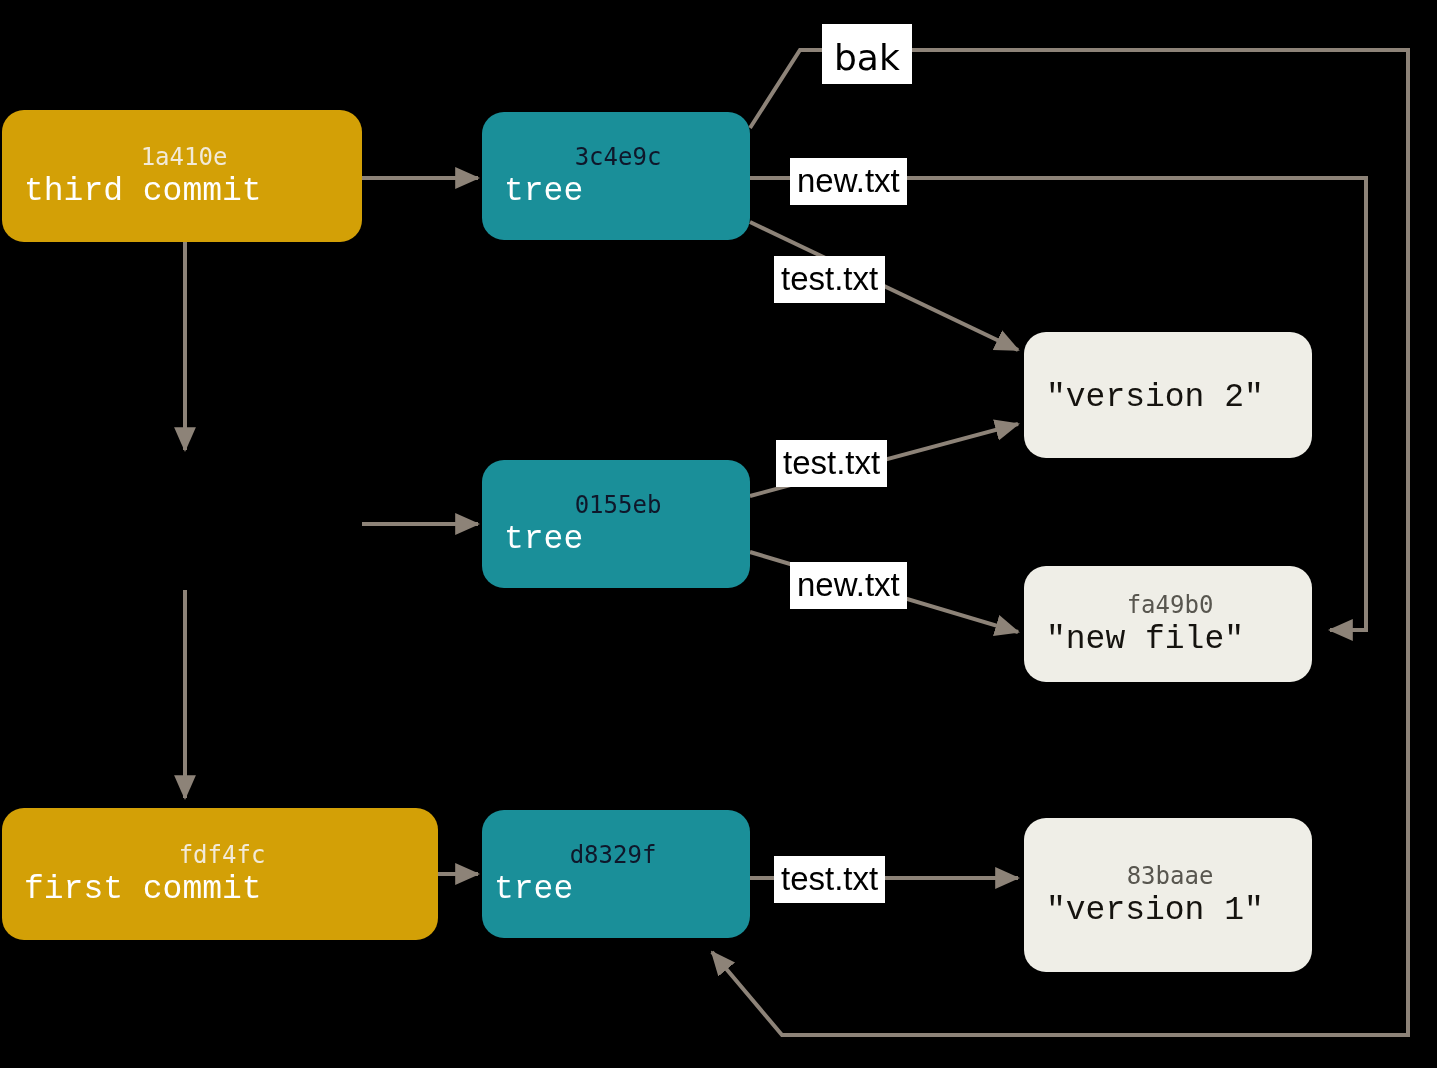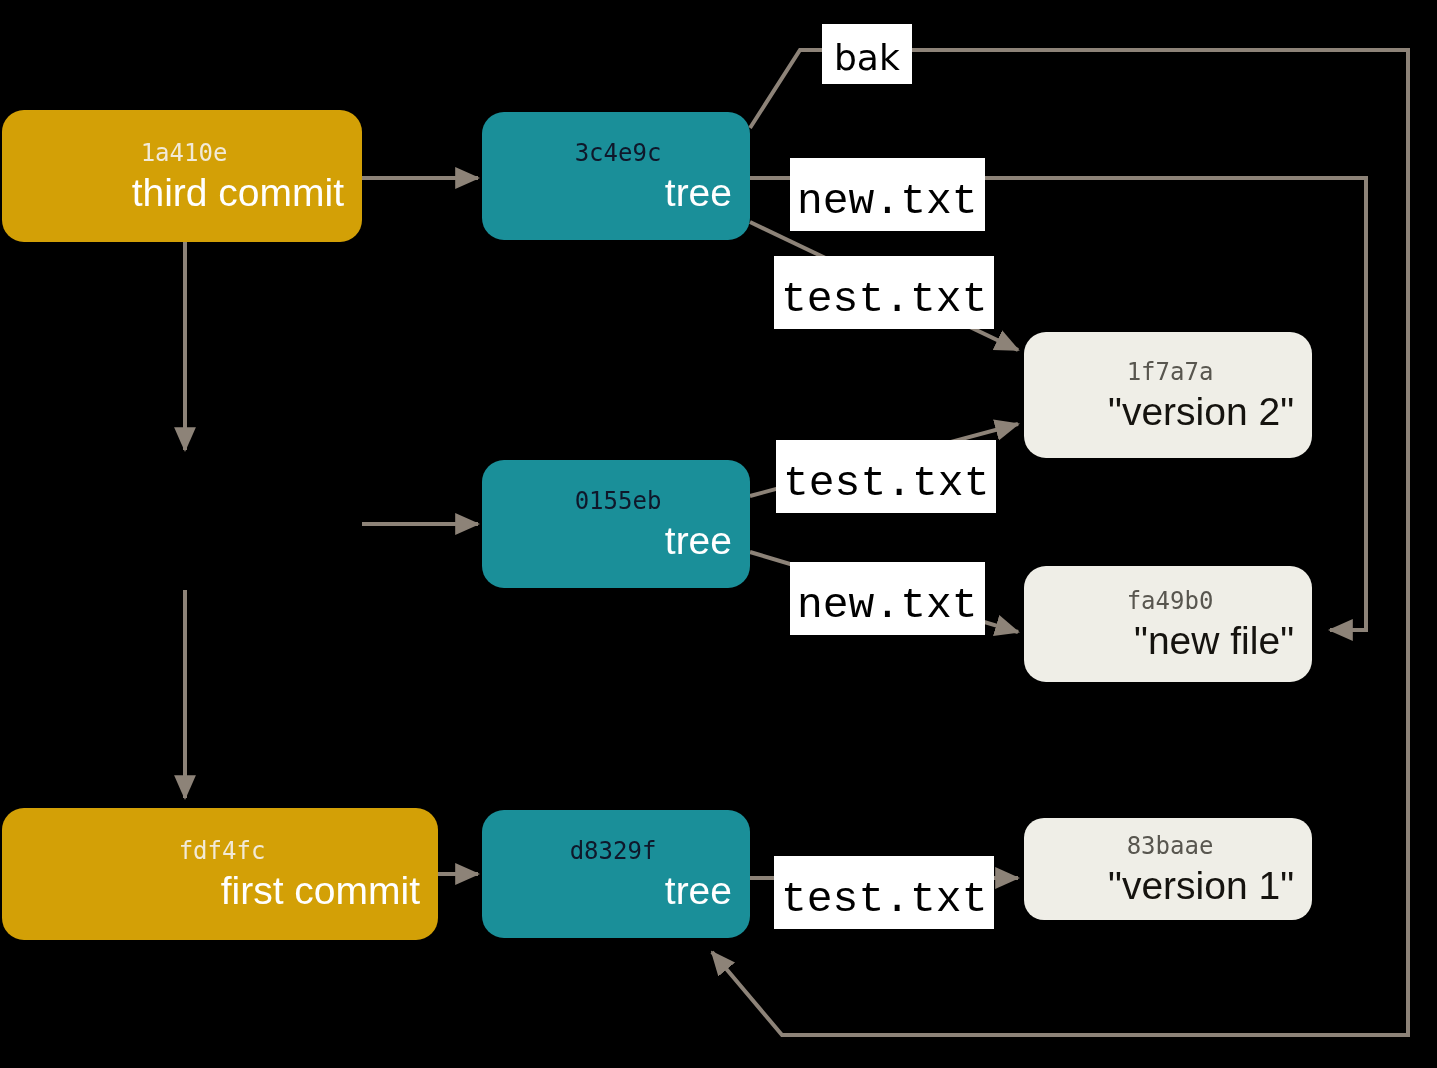--- a/index.html
+++ b/index.html
@@ -40,24 +40,24 @@
     z-index: 3;
   }
   .node .hash {
     font-family: "DejaVu Sans Mono", "Liberation Mono", monospace;
     font-size: 24px;
     line-height: 1.15;
     letter-spacing: 0px;
     text-align: center;
   }
   .node .title {
-    font-family: Liberation Sans, sans-serif;
-    font-size: 39px;
+    font-family: Liberation Mono, monospace;
+    font-size: 33px;
     line-height: 1.18;
-    text-align: right;
+    text-align: left;
     margin-top: 2px;
   }
 
   .node.commit {
     background: #d3a006;
   }
   .node.commit .hash { color: #f2ead8; }
   .node.commit .title { color: #ffffff; }
 
   .node.tree {
@@ -70,24 +70,24 @@
     background: #efeee7;
   }
   .node.blob .hash { color: #58564f; }
   .node.blob .title { color: #15130f; }
 
   
   .edge-label {
     position: absolute;
     background: #ffffff;
     color: #000000;
-    font-family: Liberation Mono, monospace;
-    font-size: 43px;
+    font-family: Liberation Sans, sans-serif;
+    font-size: 33px;
     line-height: 1.0;
-    padding: 22px 7px 8px 7px;
+    padding: 6px 7px 8px 7px;
     white-space: nowrap;
     z-index: 5;
   }
   .edge-label.sans {
     font-family: "DejaVu Sans", "Liberation Sans", sans-serif;
     font-size: 36px;
     padding: 16px 12px 8px 12px;
   }
 </style>
 </head>
@@ -132,21 +132,20 @@
     <div class="hash">1a410e</div>
     <div class="title">third commit</div>
   </div>
 
   <div class="node tree" style="left:482px; top:112px; width:268px; height:128px;">
     <div class="hash">3c4e9c</div>
     <div class="title">tree</div>
   </div>
 
   <div class="node blob" style="left:1024px; top:332px; width:288px; height:126px;">
-    <div class="hash">1f7a7a</div>
     <div class="title">"version 2"</div>
   </div>
 
 
   <div class="node tree" style="left:482px; top:460px; width:268px; height:128px;">
     <div class="hash">0155eb</div>
     <div class="title">tree</div>
   </div>
 
   <div class="node blob" style="left:1024px; top:566px; width:288px; height:116px;">
@@ -157,21 +156,21 @@
   <div class="node commit" style="left:2px; top:808px; width:436px; height:132px;">
     <div class="hash">fdf4fc</div>
     <div class="title">first commit</div>
   </div>
 
   <div class="node tree" style="left:482px; top:810px; width:268px; height:128px;padding-left:12px;">
     <div class="hash">d8329f</div>
     <div class="title">tree</div>
   </div>
 
-  <div class="node blob" style="left:1024px; top:818px; width:288px; height:102px;border-radius:20px;">
+  <div class="node blob" style="left:1024px; top:818px; width:288px; height:154px;">
     <div class="hash">83baae</div>
     <div class="title">"version 1"</div>
   </div>
 
   <div class="edge-label sans" style="left:822px; top:24px;">bak</div>
 
   <div class="edge-label" style="left:790px; top:158px;">new.txt</div>
 
   <div class="edge-label" style="left:774px; top:256px;">test.txt</div>
 

